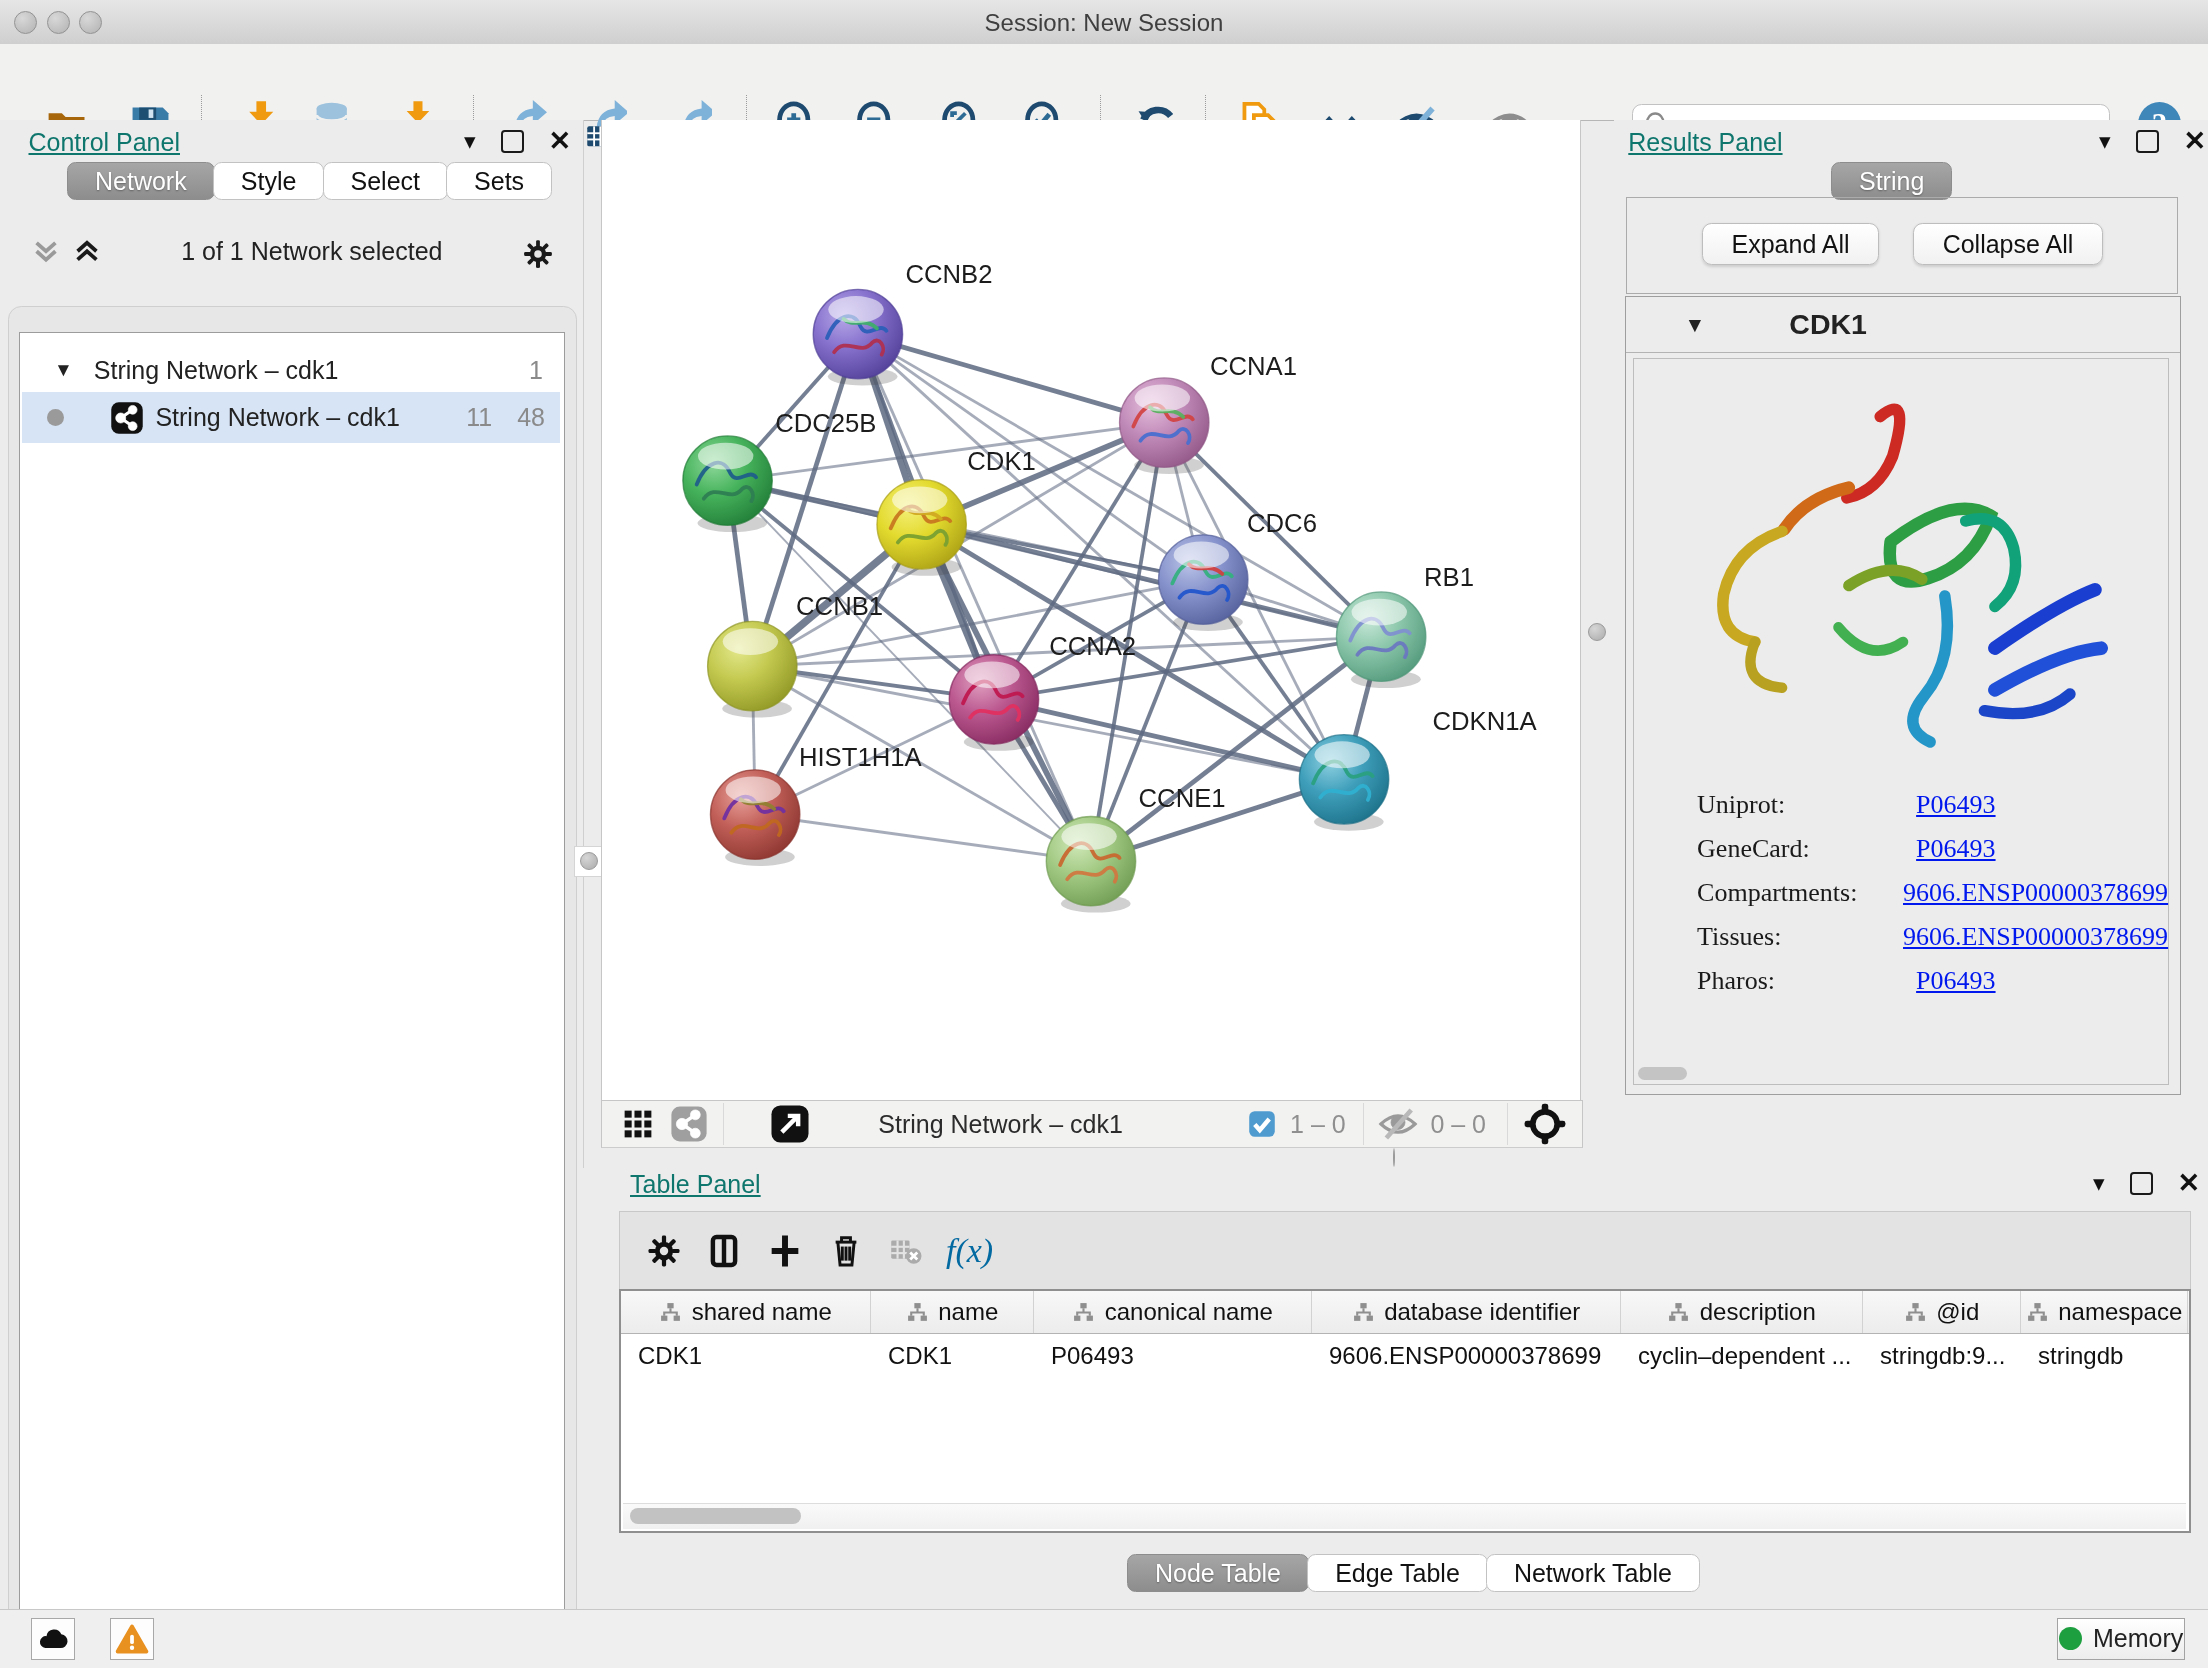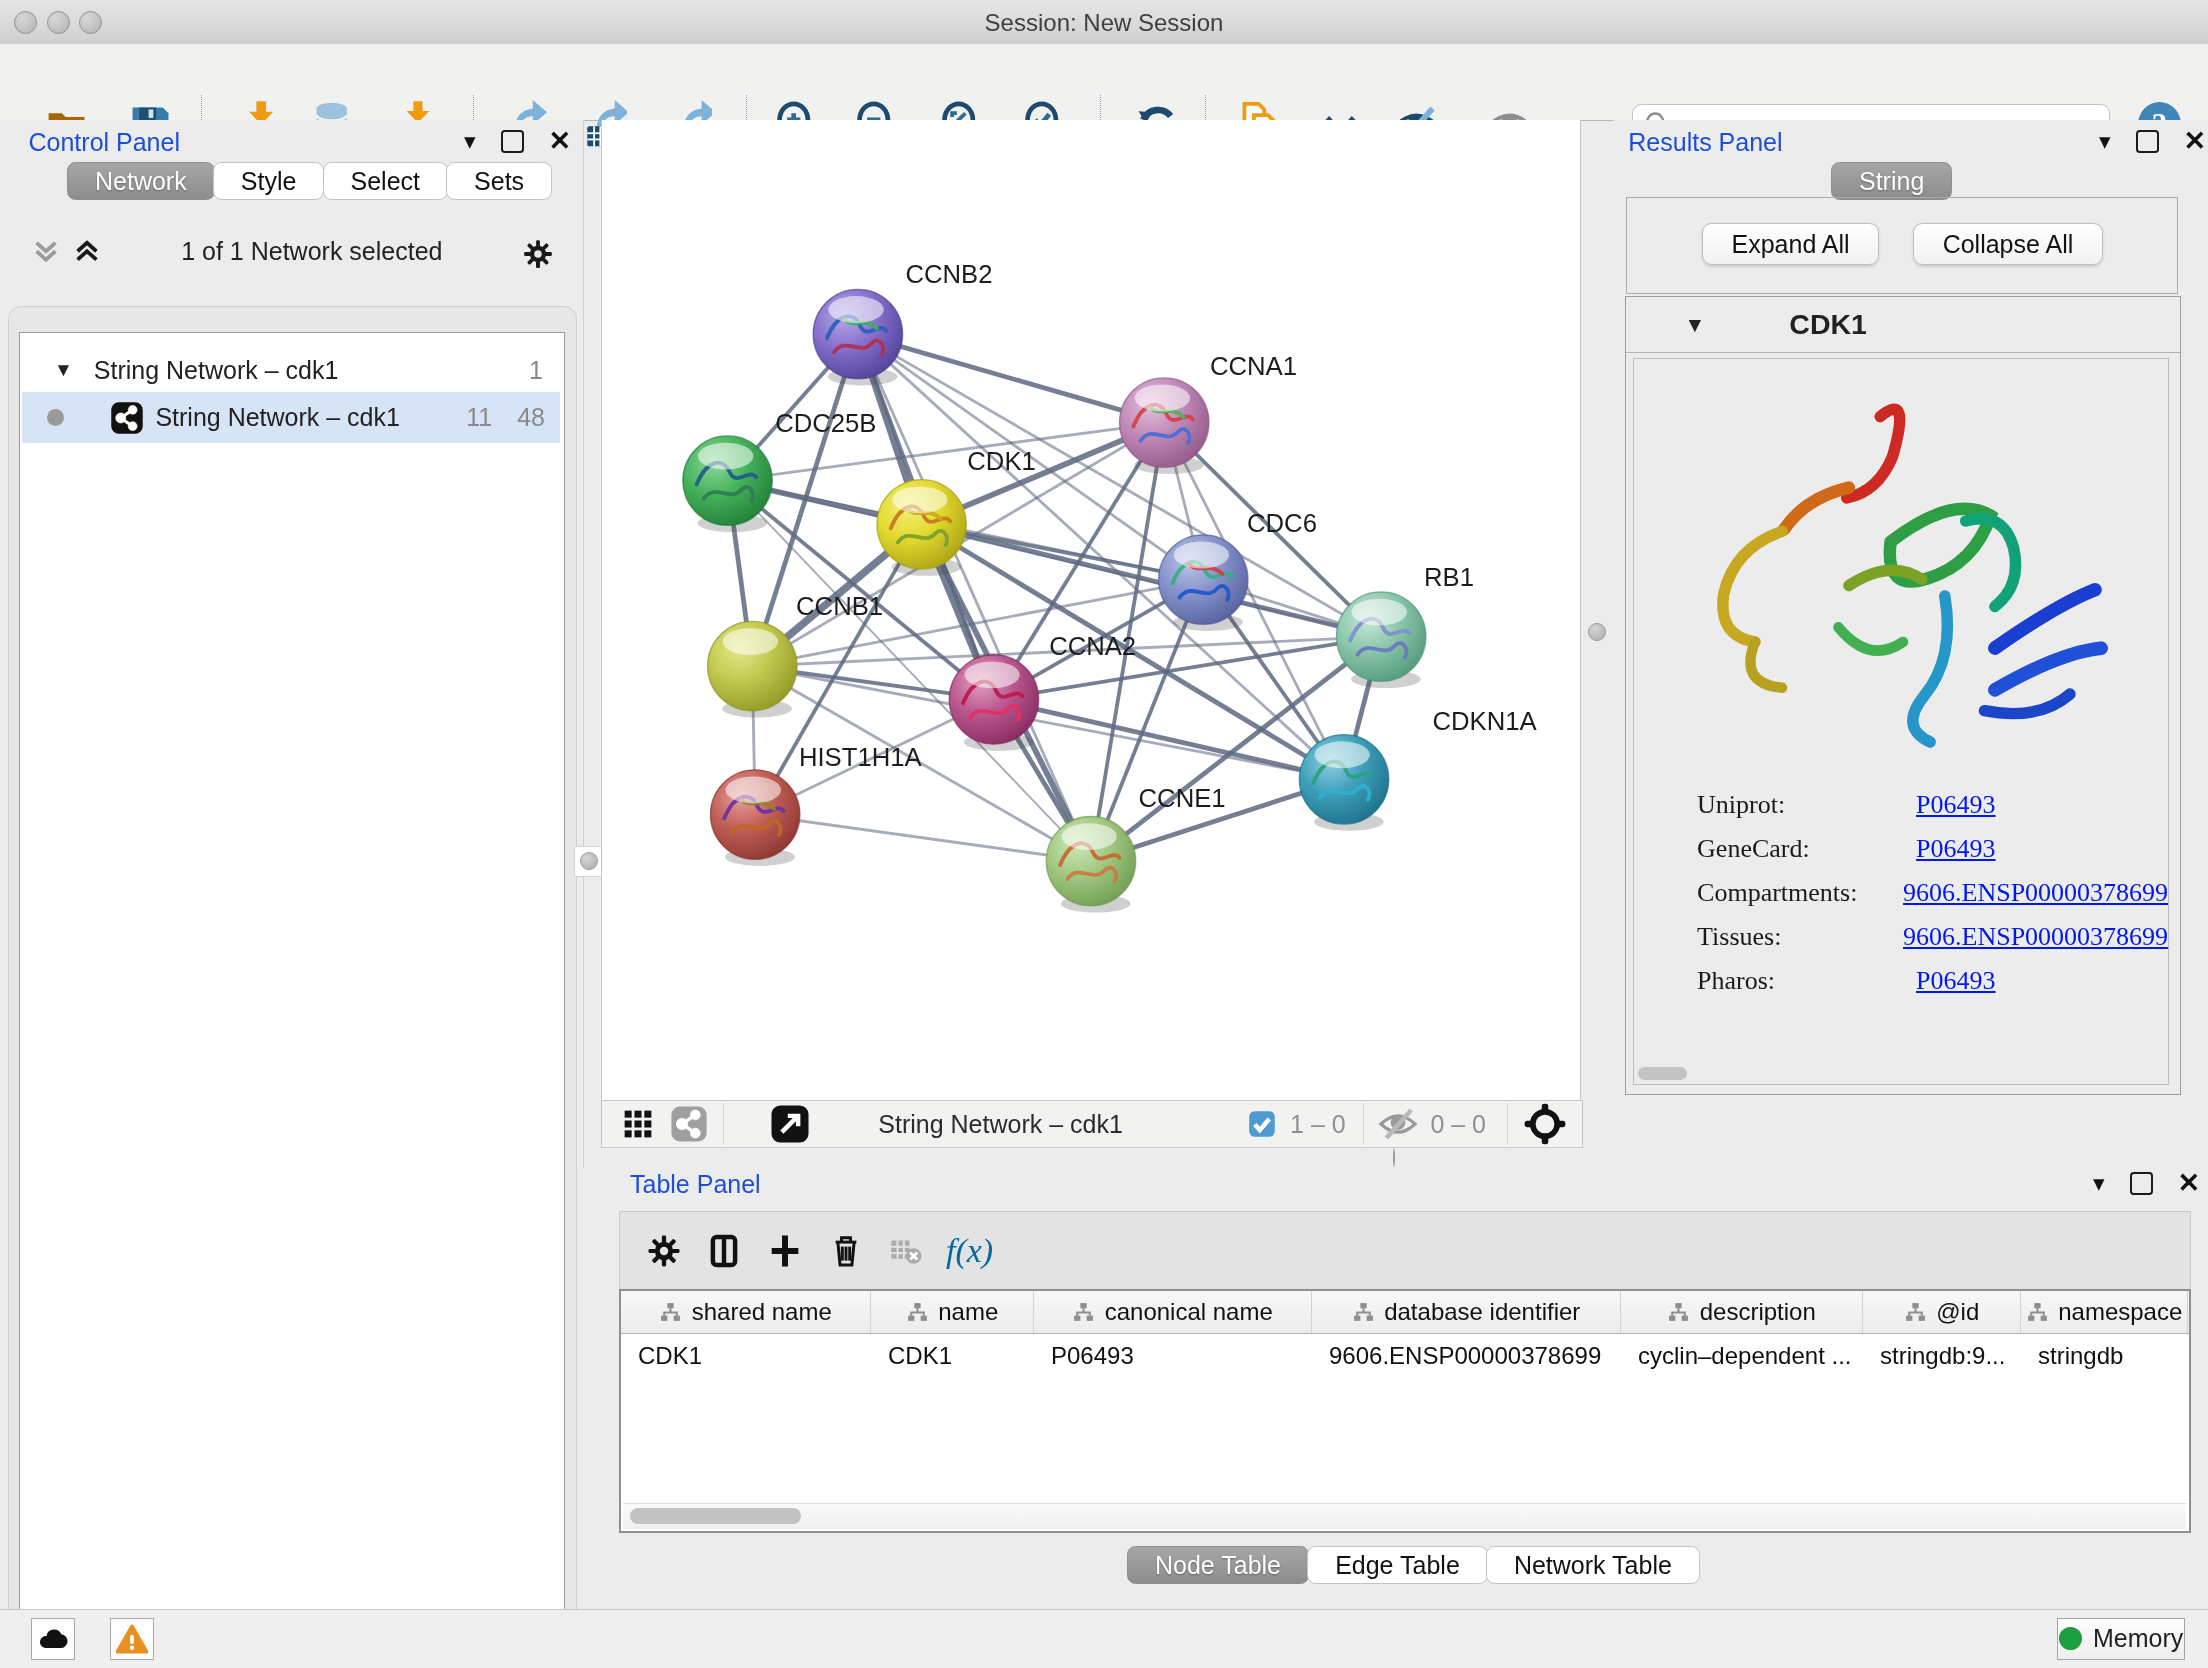--- a/index.html
+++ b/index.html
@@ -20,21 +20,21 @@
   .toolbar{left:0;top:44px;width:2208px;height:76px;background:#f1f1f0;
     border-bottom:1.9px solid #b6b6b6;}
   .ticon{position:absolute;top:56px;width:51px;height:51px;cursor:default;}
   .tsep{position:absolute;top:51px;height:61px;border-left:1.9px dotted #9b9b9b;}
   .searchbox{position:absolute;left:1632px;top:60px;width:476px;height:42px;
     background:#fff;border:1.9px solid #c2c2c2;border-radius:9.5px;display:flex;align-items:center;}
   .searchbox input{border:0;outline:none;font-size:23px;flex:1;background:transparent;
     font-family:"Liberation Sans",sans-serif;}
 
   
-  .ptitle{font-size:25px;color:#1d4ed8;}
+  .ptitle{font-size:25px;color:#0f766e;text-decoration:underline;}
   .pctrl{position:absolute;display:flex;align-items:center;gap:25px;}
   .pbtn-collapse{font-size:23px;color:#111;line-height:19px;}
   .pbtn-float{width:19px;height:19px;border:2.9px solid #1a1a1a;border-radius:3.8px;display:inline-block;}
   .pbtn-close{font-size:27px;font-weight:bold;color:#111;line-height:19px;}
 
   
   .tab{height:36px;line-height:36px;padding:0 27px;background:#fff;border:1.9px solid #c2c2c2;
     border-radius:8.6px;font-size:25px;color:#111;margin-right:-1.9px;}
   .tab.sel{background:linear-gradient(#a6a6a6,#8d8d8d);color:#fff;border-color:#8d8d8d;
     text-shadow:0 1px 1.9px #00000055;}
@@ -863,21 +863,21 @@
             <div class="tp-cell" style="width: 242px;">cyclin–dependent ...</div>
             <div class="tp-cell" style="width: 158px;">stringdb:9...</div>
             <div class="tp-cell" style="width: 167px;">stringdb</div>
           </div>
         </div>
       <div class="tp-hscroll">
           <span class="tp-thumb"></span>
         </div>
     </div>
 
-    <div class="abs" id="tp-tabs" style="left:544px;top:378px;display:flex">
+    <div class="abs" id="tp-tabs" style="left:544px;top:386px;display:flex">
         <div class="tab sel">Node Table</div>
         <div class="tab">Edge Table</div>
         <div class="tab">Network Table</div>
       </div>
   </div>
 
   <div class="abs footer">
     <div class="fbtn" style="left:31px">
       <svg width="32" height="25" viewBox="0 0 54 40">
           <path d="M14 36a10 10 0 0 1 2-20 13 13 0 0 1 25-3 9 9 0 0 1-2 23z" fill="#111"></path>

